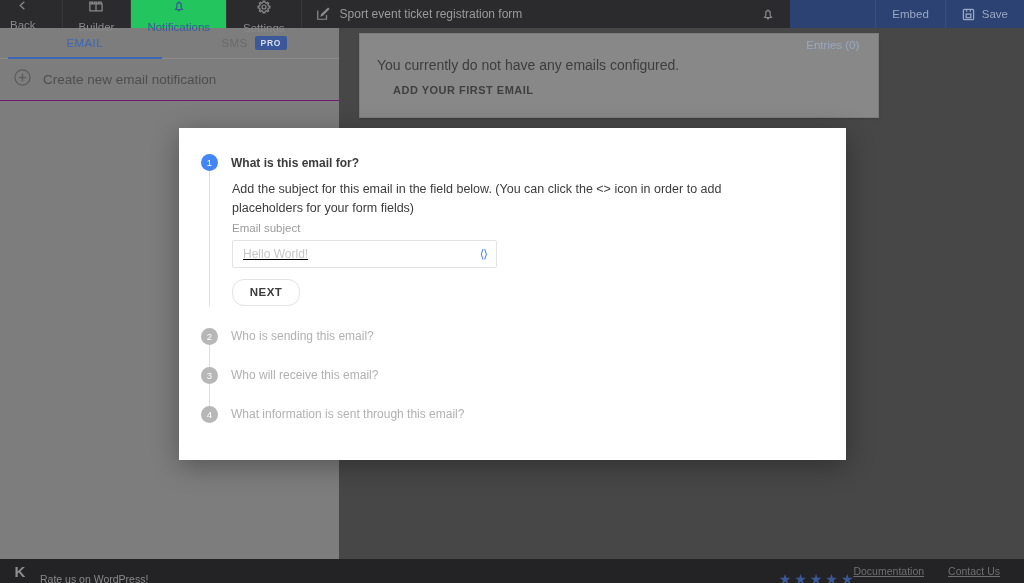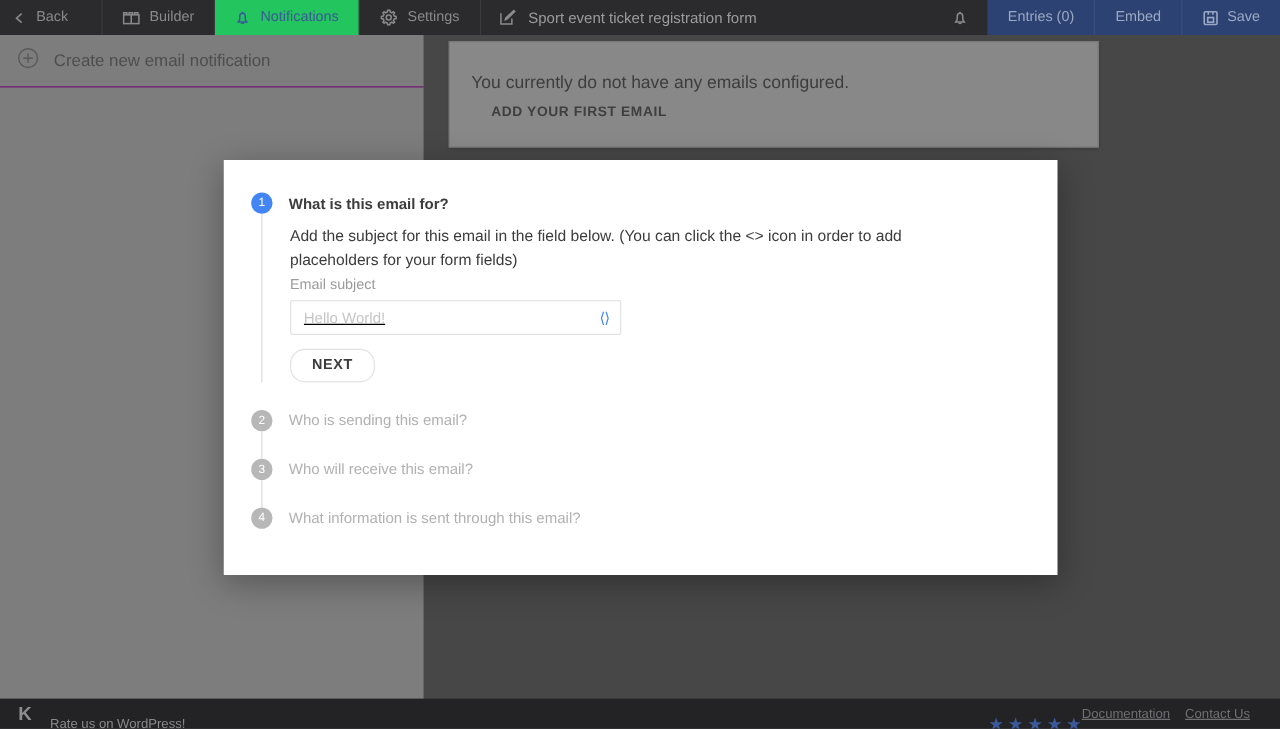--- a/index.html
+++ b/index.html
@@ -23,20 +23,21 @@
     background: #2b2b2d;
     z-index: 5;
   }
   .tb-item {
     display: flex; align-items: center; gap: 8px;
     padding: 0 16px;
     font-size: 11.5px;
     color: #8a8a8d;
     white-space: nowrap;
     height: 28px;
+    flex-direction: column;
   }
   .tb-back { padding-left: 10px; padding-right: 26px; }
   .tb-sep { width: 1px; background: #3a3a3c; align-self: stretch; }
   .tb-item.active {
     background: #22c55e;
     color: #3b5998;
   }
   .tb-item.active .tb-ico svg { stroke: #3b5998; }
   .tb-ico { display: flex; align-items: center; }
   .tb-ico svg { stroke: #8a8a8d; fill: none; stroke-width: 1.4; }
@@ -52,21 +53,21 @@
   .tb-bell { padding: 0 16px; display: flex; align-items: center; }
   .tb-right { display: flex; align-items: stretch; background: #2c4272; }
   .tb-btn {
     display: flex; align-items: center; gap: 7px;
     padding: 0 16px;
     font-size: 11.5px;
     color: #9aa8c4;
     border-left: 1px solid #3a4e7d;
     height: 28px;
   }
-  .tb-btn:first-child { border-left: none; }
+  .tb-btn:first-child { border-left: none; margin-top: 31px; }
   .tb-btn svg { stroke: #9aa8c4; fill: none; stroke-width: 1.4; }
 
   
   .sidebar {
     position: absolute; top: 28px; left: 0;
     width: 339px; height: 531px;
     background: #7d7d7d;
   }
   .tabs {
     display: flex; align-items: center;
@@ -136,21 +137,21 @@
     width: 40px; text-align: center;
     font-size: 15px; font-weight: bold; color: #8e8e90;
     font-family: "Liberation Sans", sans-serif;
   }
   .bb-center {
     flex: 1; display: flex; align-items: center; justify-content: space-between; gap: 8px; margin-top: 16px;
   }
   .bb-rate { font-size: 10.5px; color: #8a8a8d; }
   .stars { display: flex; gap: 3px; }
   .star { font-size: 14px; color: #3b5998; line-height: 1; }
-  .bb-links { display: flex; gap: 12px; padding-right: 24px; }
+  .bb-links { display: flex; gap: 24px; padding-right: 24px; }
   .bb-link {
     font-size: 10.5px; color: #6f6f72;
     text-decoration: underline;
   }
 
   
   .modal {
     position: absolute;
     left: 179px; top: 128px;
     width: 667px; height: 332px;
@@ -317,20 +318,29 @@
             <line x1="5" y1="1.5" x2="5" y2="4"></line>
             <line x1="9" y1="1.5" x2="9" y2="4"></line>
           </svg>
         </span>
         <span>Save</span>
       </div>
     </div>
   </div>
 
   <div class="sidebar">
+    <div class="tabs">
+      <div class="tab active">
+        <span>EMAIL</span>
+      </div>
+      <div class="tab">
+        <span>SMS</span>
+        <span class="pro-badge">PRO</span>
+      </div>
+    </div>
 
     <div class="create-row">
       <span class="plus">
         <svg width="17" height="17" viewBox="0 0 18 18">
           <circle cx="9" cy="9" r="8"></circle>
           <line x1="9" y1="5" x2="9" y2="13"></line>
           <line x1="5" y1="9" x2="13" y2="9"></line>
         </svg>
       </span>
       <span class="create-label">Create new email notification</span>

